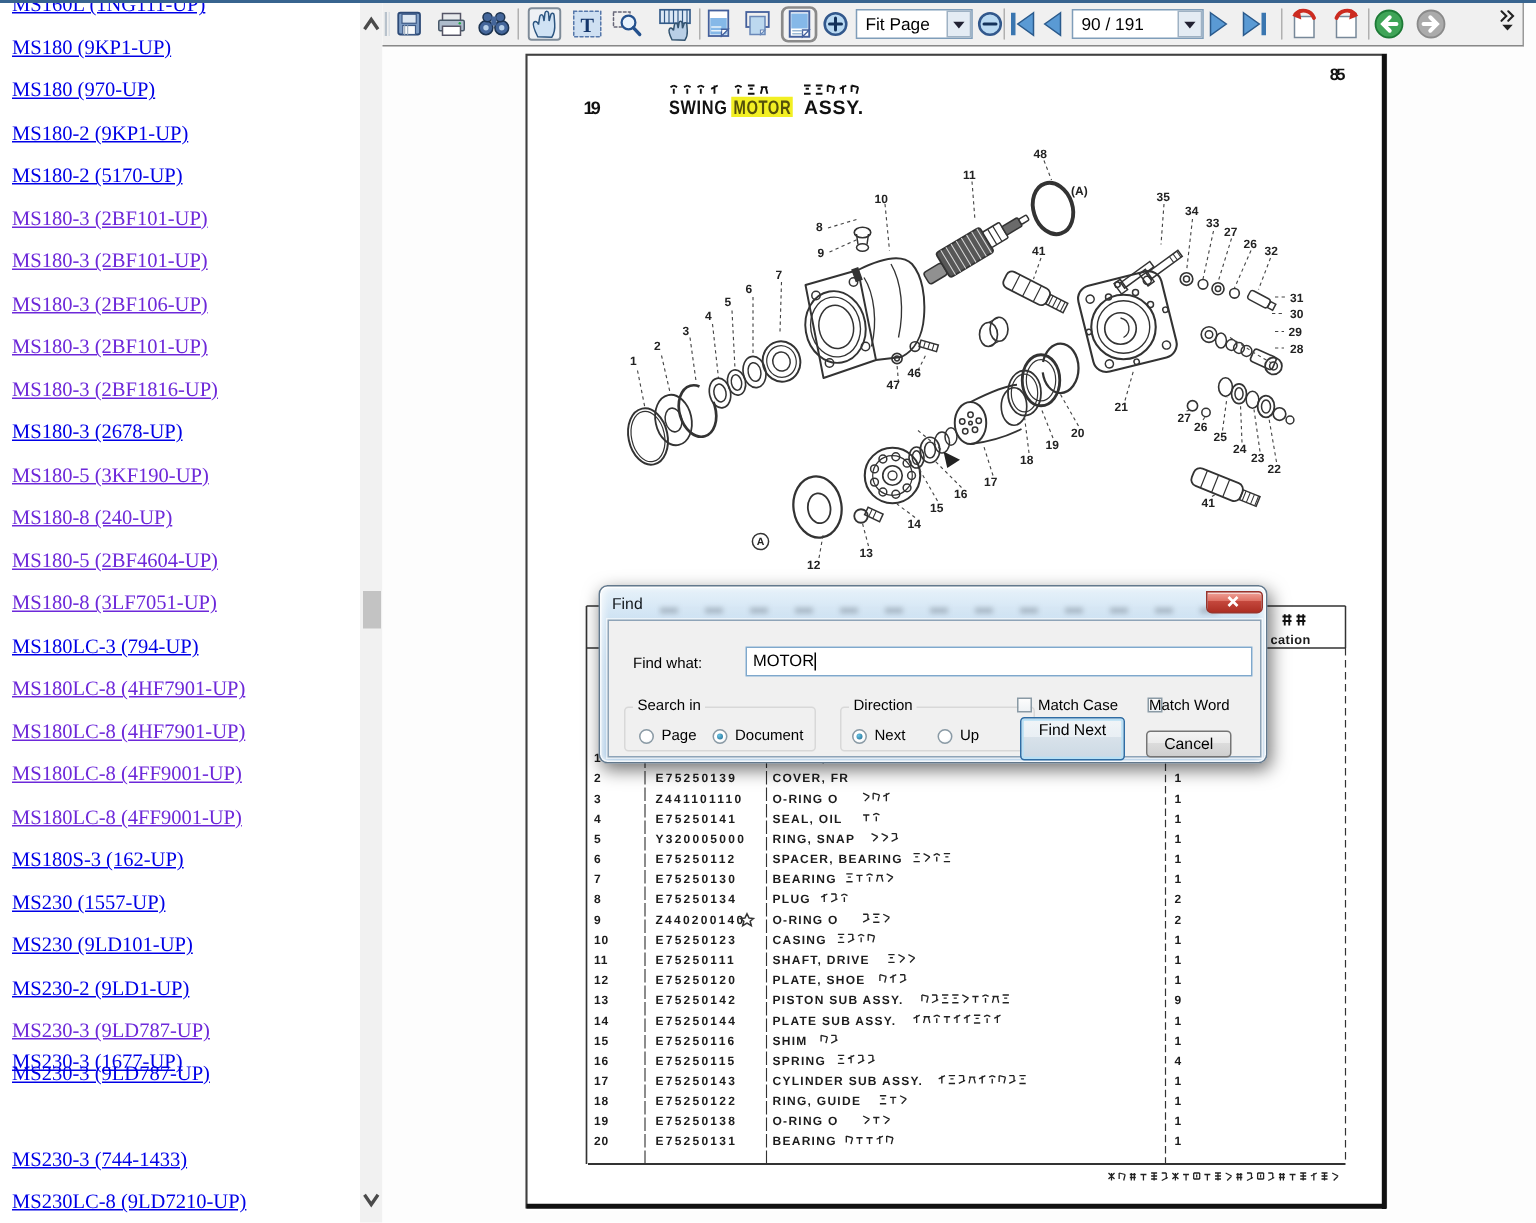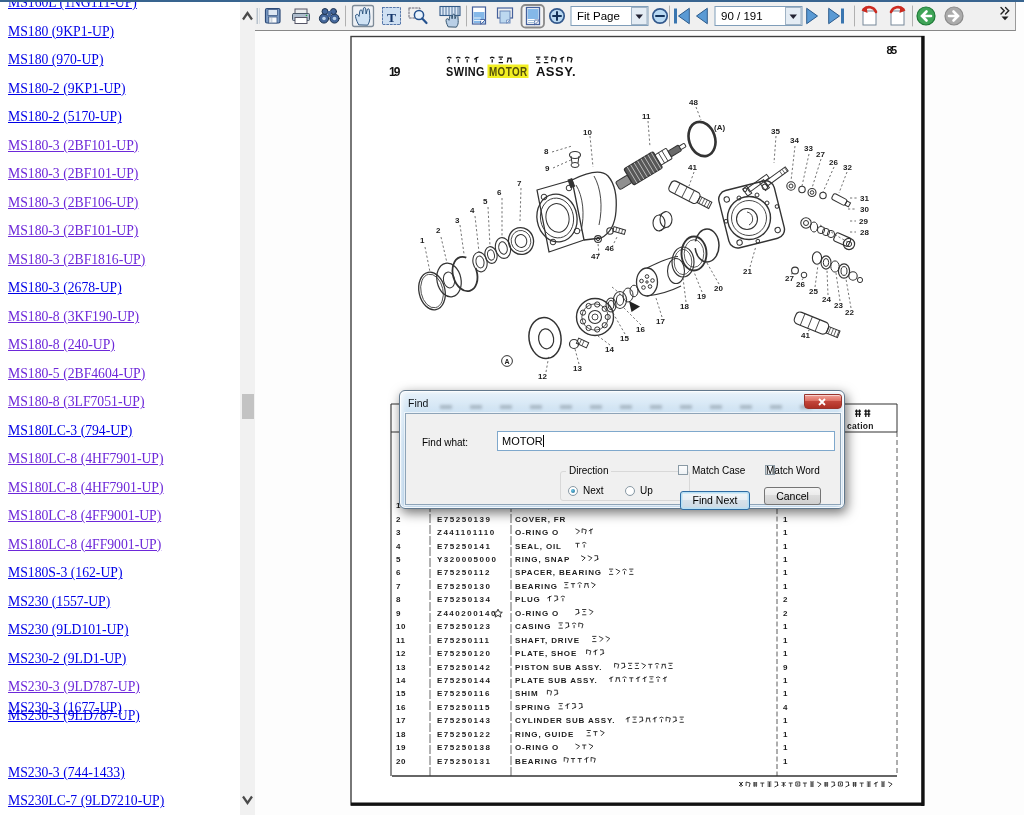--- a/index.html
+++ b/index.html
@@ -18,21 +18,21 @@
 #dclient{position:absolute;left:5px;top:22px;width:436px;height:92px;background:#f0f0f0;border:1px solid #8ea4b8;box-shadow:0 0 0 1px rgba(255,255,255,.6)}
 .dl{position:absolute;font-size:10px;color:#000;white-space:nowrap}
 #dinput{position:absolute;left:91px;top:17px;width:338px;height:20px;background:#fff;border:1px solid #7fa8cc}
 #dinput span{position:absolute;left:4px;top:3px;font-size:11px;border-right:1px solid #000;padding-right:.5px}
 .grp{position:absolute;height:30px;border:1px solid #d8d8d8;border-radius:3px}
 .grp b{position:absolute;top:-7px;left:5px;background:#f0f0f0;font-weight:normal;font-size:10px;padding:0 3px}
 .rad{position:absolute;width:10px;height:10px;border-radius:50%;border:1px solid #8a9aa5;background:radial-gradient(circle at 40% 35%,#fff 55%,#dfe8ee)}
 .rad.on::after{content:"";position:absolute;left:2px;top:2px;width:4px;height:4px;border-radius:50%;background:radial-gradient(circle at 35% 35%,#67c2e4,#1e6a8f)}
 .chk{position:absolute;width:10px;height:10px;border:1px solid #8a9aa5;background:linear-gradient(180deg,#fdfdfd,#eef2f5)}
 .btn{position:absolute;font-size:10.5px;text-align:center;border-radius:3px}
-#btnfind{left:274px;top:77px;width:70px;height:19px;line-height:17px;border:1px solid #2f6da4;box-shadow:inset 0 0 0 1.5px #b8e0f5;background:linear-gradient(180deg,#f1f5f8 0%,#e9eff4 45%,#d8e2ea 46%,#ccd9e4 100%)}
+#btnfind{left:274px;top:64px;width:70px;height:29px;line-height:17px;border:1px solid #2f6da4;box-shadow:inset 0 0 0 1.5px #b8e0f5;background:linear-gradient(180deg,#f1f5f8 0%,#e9eff4 45%,#d8e2ea 46%,#ccd9e4 100%)}
 #btncancel{left:358px;top:73px;width:57px;height:18px;line-height:16px;border:1px solid #757575;background:linear-gradient(180deg,#f4f4f4 0%,#ebebeb 45%,#dcdcdc 46%,#cfcfcf 100%)}
 .t8{font-size:8px;font-weight:bold;letter-spacing:.55px;fill:#1c1c1c;font-family:"Liberation Sans",sans-serif}
 .t8b{font-size:9.5px;font-weight:bold;letter-spacing:.5px;fill:#111;font-family:"Liberation Sans",sans-serif}
 .num{font-size:8px;font-weight:bold;fill:#222;font-family:"Liberation Sans",sans-serif}
 .kat{stroke:#222;stroke-width:.9;fill:none}
 .kat2{stroke:#111;stroke-width:1.25;fill:none}
 .ink{stroke:#333;stroke-width:1;fill:none}
 .lead{stroke:#444;stroke-width:.75;fill:none;stroke-dasharray:2.2,2.2}
 </style></head><body>
 <div id="topline"></div>
@@ -41,38 +41,38 @@
 <div class="lk b" style="top:23.9px">MS180 (9KP1-UP)</div>
 <div class="lk b" style="top:52.4px">MS180 (970-UP)</div>
 <div class="lk b" style="top:80.9px">MS180-2 (9KP1-UP)</div>
 <div class="lk b" style="top:109.4px">MS180-2 (5170-UP)</div>
 <div class="lk r" style="top:137.9px">MS180-3 (2BF101-UP)</div>
 <div class="lk r" style="top:166.4px">MS180-3 (2BF101-UP)</div>
 <div class="lk r" style="top:194.9px">MS180-3 (2BF106-UP)</div>
 <div class="lk r" style="top:223.4px">MS180-3 (2BF101-UP)</div>
 <div class="lk r" style="top:251.9px">MS180-3 (2BF1816-UP)</div>
 <div class="lk b" style="top:280.4px">MS180-3 (2678-UP)</div>
-<div class="lk r" style="top:308.9px">MS180-8 (3KF190-UP)</div>
+<div class="lk r" style="top:308.9px">MS180-5 (3KF190-UP)</div>
 <div class="lk r" style="top:337.4px">MS180-8 (240-UP)</div>
 <div class="lk r" style="top:365.9px">MS180-5 (2BF4604-UP)</div>
 <div class="lk r" style="top:394.4px">MS180-8 (3LF7051-UP)</div>
 <div class="lk b" style="top:422.9px">MS180LC-3 (794-UP)</div>
 <div class="lk r" style="top:451.4px">MS180LC-8 (4HF7901-UP)</div>
 <div class="lk r" style="top:479.9px">MS180LC-8 (4HF7901-UP)</div>
 <div class="lk r" style="top:508.4px">MS180LC-8 (4FF9001-UP)</div>
 <div class="lk r" style="top:536.9px">MS180LC-8 (4FF9001-UP)</div>
 <div class="lk b" style="top:565.4px">MS180S-3 (162-UP)</div>
 <div class="lk b" style="top:593.9px">MS230 (1557-UP)</div>
 <div class="lk b" style="top:622.4px">MS230 (9LD101-UP)</div>
 <div class="lk b" style="top:650.9px">MS230-2 (9LD1-UP)</div>
 <div class="lk r" style="top:679.4px">MS230-3 (9LD787-UP)</div>
 <div class="lk b" style="top:707.9px">MS230-3 (9LD787-UP)</div>
 <div class="lk b" style="top:700px">MS230-3 (1677-UP)</div>
 <div class="lk b" style="top:764.9px">MS230-3 (744-1433)</div>
-<div class="lk b" style="top:793.4px">MS230LC-7 (9LD7210-UP)</div>
+<div class="lk b" style="top:793.4px">MS230LC-8 (9LD7210-UP)</div>
 </div>
 <div id="sbar">
 <svg width="15" height="815" style="position:absolute;left:0;top:0">
 <path d="M3,19.5 L7.5,13 L12,19.5" stroke="#4a4a4a" stroke-width="2.2" fill="none"></path>
 <path d="M3,796.5 L7.5,803 L12,796.5" stroke="#4a4a4a" stroke-width="2.2" fill="none"></path>
 </svg>
 <div id="sbthumb"></div>
 </div>
 <div id="main">
 <div id="toolbar">
@@ -591,20 +591,27 @@
 <div id="dsmudge"></div>
 <div id="dtitle">Find</div>
 <div id="dclose"><svg width="36" height="13">
         <path d="M14,3 L20,9 M20,3 L14,9" stroke="#fff" stroke-width="1.8"></path>
       </svg></div>
 <div id="dclient">
 <div class="dl" style="left:16px;top:23px">Find what:</div>
 <div id="dinput">
         <span>MOTOR</span>
       </div>
+<div class="grp" style="left:10px;top:57px;width:128px">
+        <b>Search in</b>
+<div class="rad" style="left:9px;top:14px"></div>
+        <div class="dl" style="left:24px;top:13px">Page</div>
+<div class="rad on" style="left:58px;top:14px"></div>
+        <div class="dl" style="left:73px;top:13px">Document</div>
+</div>
 <div class="grp" style="left:154px;top:57px;width:130px">
         <b>Direction</b>
 <div class="rad on" style="left:7px;top:14px"></div>
         <div class="dl" style="left:22px;top:13px">Next</div>
 <div class="rad" style="left:64px;top:14px"></div>
         <div class="dl" style="left:79px;top:13px">Up</div>
 </div>
 <div class="chk" style="left:272px;top:51px"></div>
       <div class="dl" style="left:286px;top:51px">Match Case</div>
 <div class="chk" style="left:359px;top:51px"></div>

